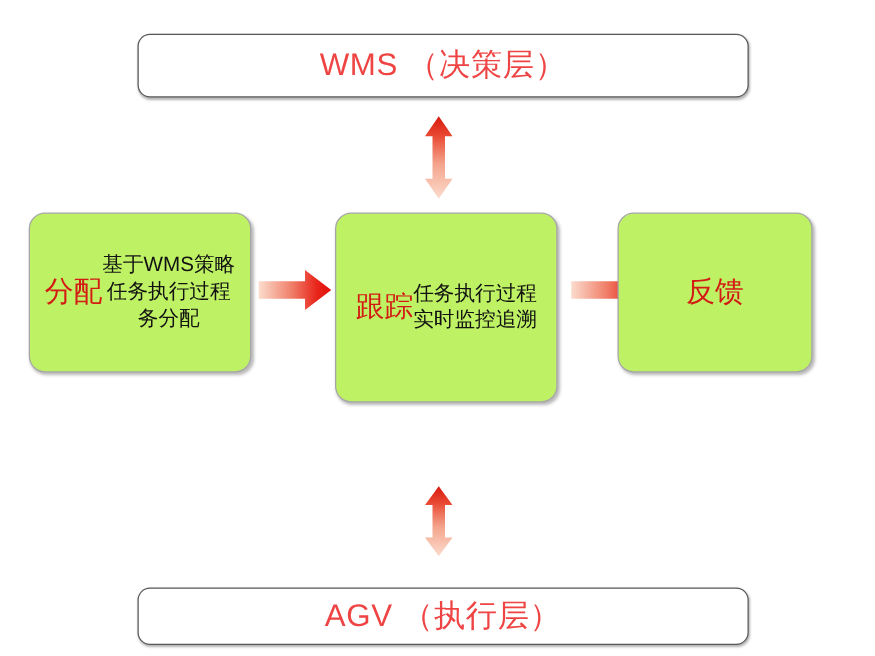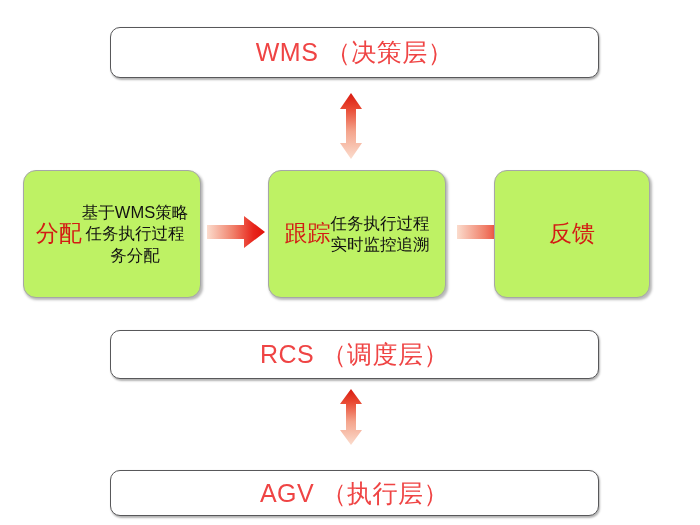--- a/index.html
+++ b/index.html
@@ -68,21 +68,21 @@
   }
   .card-body {
     font-size: 16.5px;
     color: #121212;
     line-height: 1.28;
     text-align: center;
     white-space: pre-line;
   }
 
   #card-allocate { left: 23px;  top: 170px; width: 178px; height: 128px; }
-  #card-track    { left: 268px; top: 170px; width: 178px; height: 128px; }
+  #card-track    { left: 268px; top: 170px; width: 178px; height: 152px; }
   #card-feedback { left: 494px; top: 170px; width: 156px; height: 128px; }
 
   
   .arrow {
     position: absolute;
   }
   #arrow-wms-track  { left: 331px; top: 92px;  width: 40px; height: 68px; }
   #arrow-rcs-agv    { left: 331px; top: 388px; width: 40px; height: 58px; }
   #arrow-allocate-track { left: 206px; top: 212px; width: 60px; height: 40px; }
   #arrow-track-feedback { left: 456px; top: 212px; width: 64px; height: 40px; }
@@ -148,23 +148,20 @@
         </linearGradient>
       </defs>
       <path d="M1 13 L41 13 L41 4 L63 20 L41 36 L41 27 L1 27 Z" fill="url(#gradHorz2)"></path>
     </svg>
   </div>
 
   <div class="process-card" id="card-feedback">
     <div class="card-title">反馈</div>
   </div>
 
-  <div class="layer-box" id="box-rcs">
-    <span class="layer-label">RCS （调度层）</span>
-  </div>
 
   <div class="arrow" id="arrow-rcs-agv">
     <svg width="40" height="58" viewBox="0 0 40 58" xmlns="http://www.w3.org/2000/svg">
       <defs>
         <linearGradient id="gradVert2" x1="0" y1="0" x2="0" y2="1">
           <stop offset="0%" stop-color="#d81a10"></stop>
           <stop offset="22%" stop-color="#e8452f"></stop>
           <stop offset="58%" stop-color="#f4a48c"></stop>
           <stop offset="100%" stop-color="#fbdccd"></stop>
         </linearGradient>

